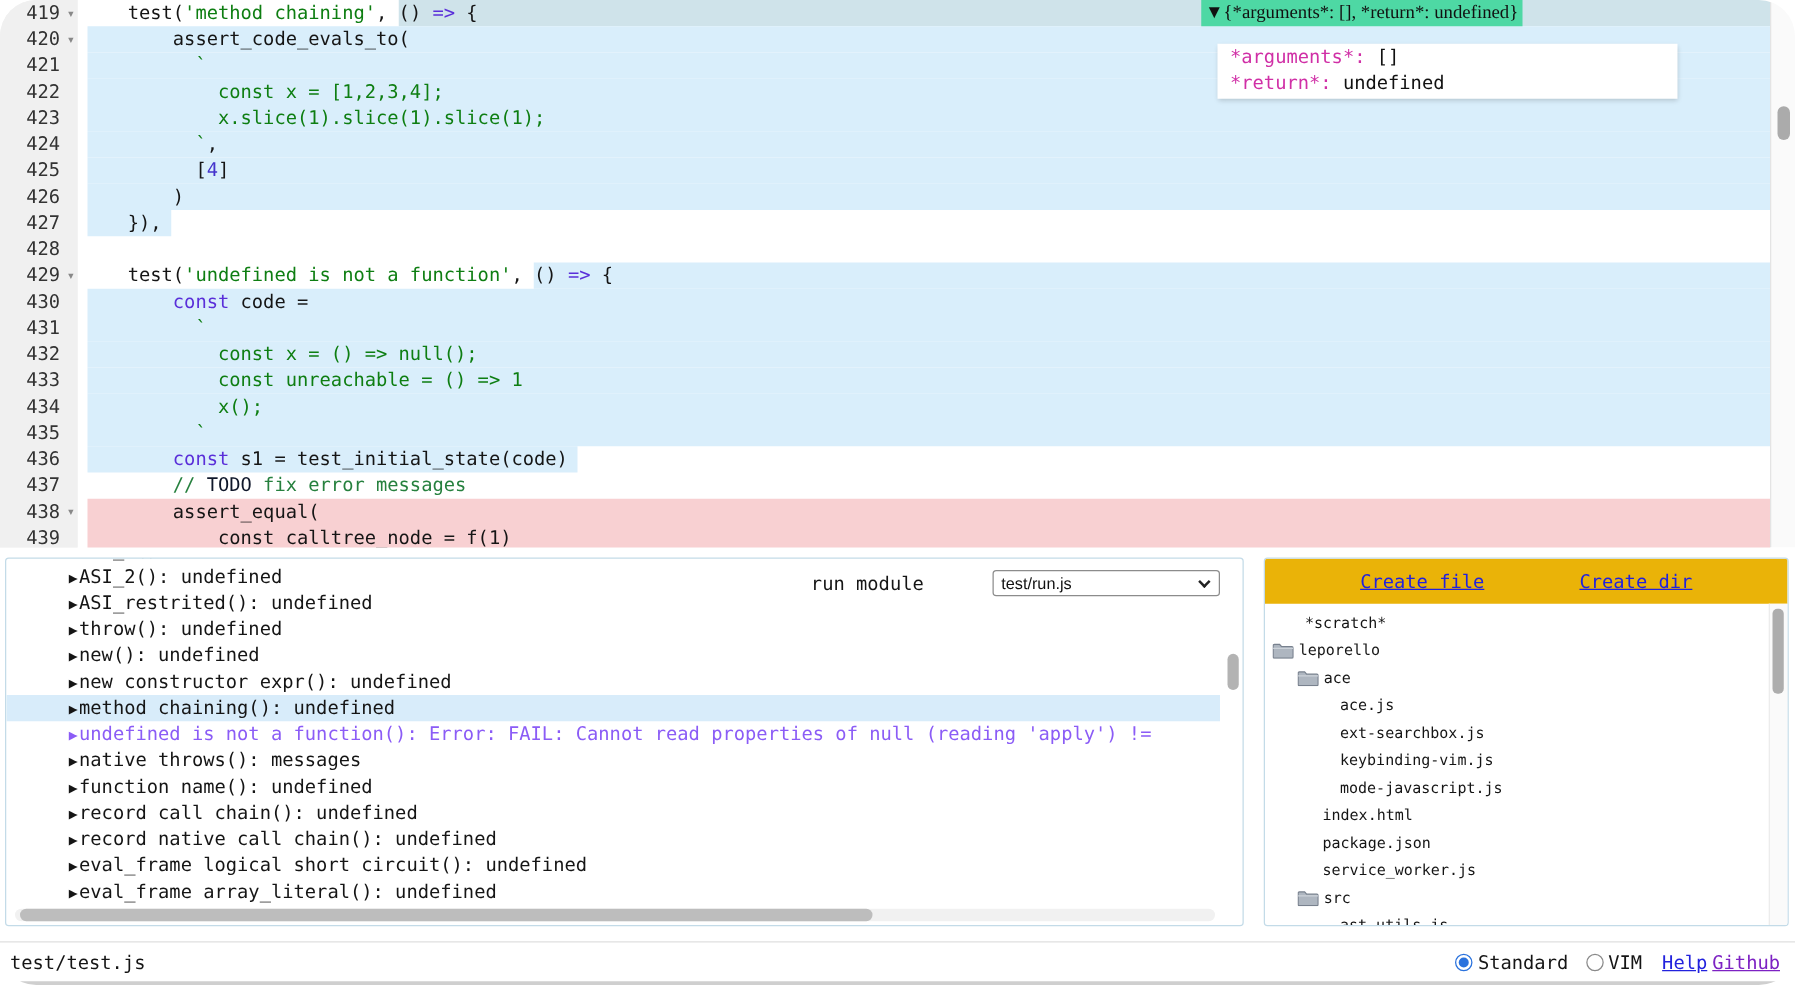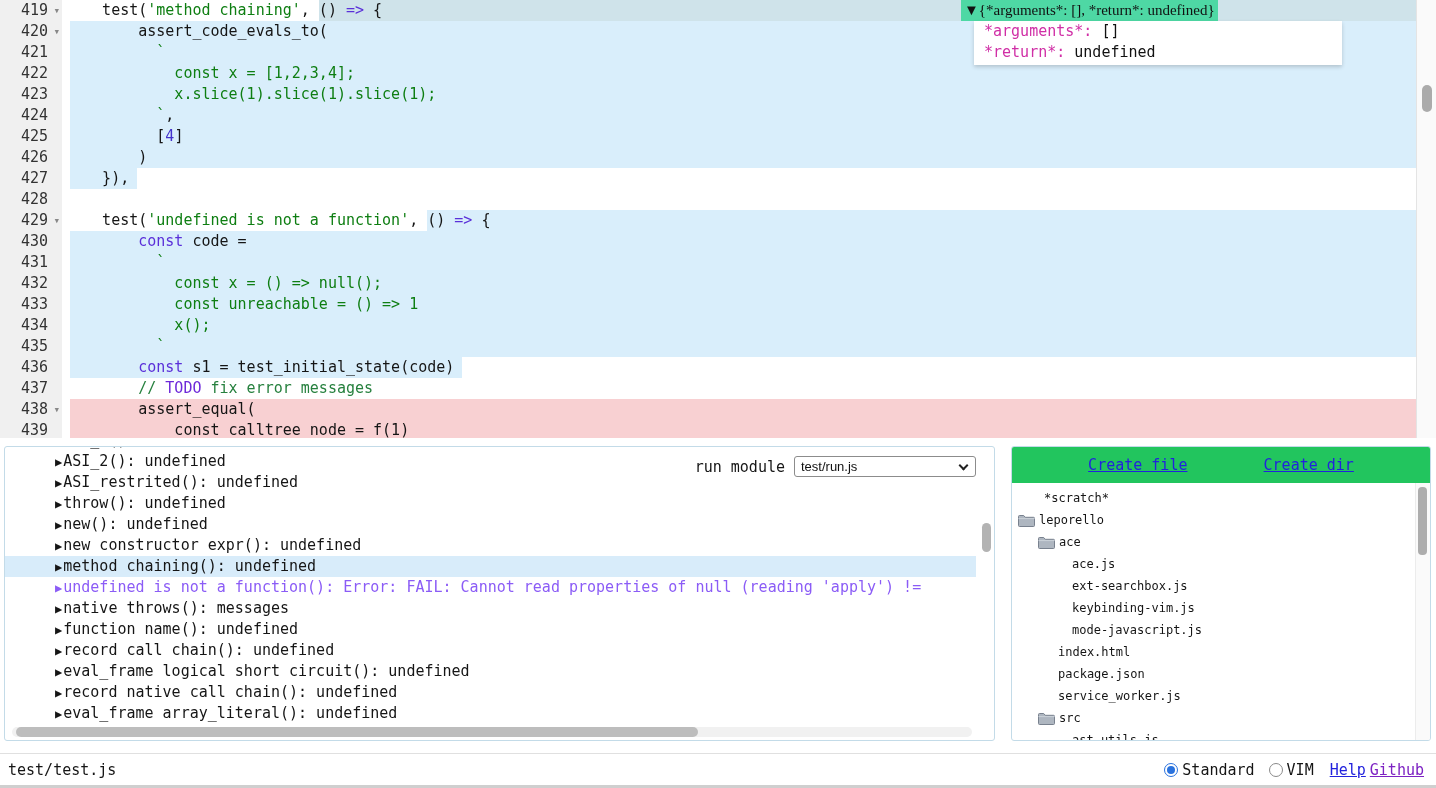--- a/index.html
+++ b/index.html
@@ -1,64 +1,64 @@
 <!DOCTYPE html>
 <html><head>
 <meta charset="utf-8">
 <style>
   * { box-sizing: border-box; }
   html,body { margin:0; padding:0; background:#fff; }
   body { width:1436px; height:788px; font-family:"DejaVu Sans Mono", monospace; color:#151515; }
-  .app { position:relative; width:1436px; height:788px; overflow:hidden; background:#fff; }
+  .app { position:relative; width:1436px; height:788px; overflow:hidden; background:#fff;border-radius:29px; }
 
   
   .editor { position:absolute; top:0; left:0; right:0; height:438px; overflow:hidden; font-size:15px; line-height:21px; background:#fff; }
   .gutter-strip { position:absolute; left:0; top:0; bottom:0; width:62px; background:#f0f0f0; }
   .ed-line { position:relative; height:21px; }
   .hl { position:absolute; top:0; height:21px; }
   .hl-cyan   { background:#d9eefb; }
   .hl-active { background:#cfe3ea; }
   .hl-pink   { background:#f8d0d2; }
   .gutter { position:absolute; left:0; top:0; width:62px; height:21px; background:#f0f0f0; color:#333; }
   .lnum { position:absolute; right:14px; }
   .fold { position:absolute; right:2px; top:0; color:#888; font-size:11px; line-height:21px; }
   .codetext { position:absolute; left:66px; top:0; white-space:pre; }
   .tok-pl  { color:#151515; }
   .tok-str { color:#0e7e12; }
   .tok-kw  { color:#5a2fd9; }
   .tok-num { color:#4433cc; }
   .tok-cmt { color:#26803e; }
-  .tok-todo{ color:#6d28d9; }
+  .tok-todo{ color:#0f172a; }
   .ed-scroll { position:absolute; right:0; top:0; bottom:0; width:20px; background:#fafafa; border-left:1px solid #e4e4e4; }
   .ed-scroll .thumb { position:absolute; left:5px; top:85px; width:10px; height:27px; background:#ababab; border-radius:5px; }
 
   .inspector-header { position:absolute; left:961px; top:0; height:21px; background:#4ed8a4; padding:0 3px; color:#111; white-space:pre;font-family:Liberation Serif, serif; }
-  .inspector-body { position:absolute; left:974px; top:21px; width:368px; background:#fff; box-shadow:0 2px 4px rgba(0,0,0,.18); padding-bottom:2px; }
+  .inspector-body { position:absolute; left:974px; top:35px; width:368px; background:#fff; box-shadow:0 2px 4px rgba(0,0,0,.18); padding-bottom:2px; }
   .insp-row { height:21px; line-height:21px; padding-left:10px; white-space:pre; }
   .insp-key { color:#d02fa6; }
   .insp-val { color:#111; }
 
   
   .panel { position:absolute; background:#fff; border:1px solid #c3dbe8; border-radius:3px; }
   .results-panel { top:446px; left:4px; width:991px; height:295px; overflow:hidden; }
   .res-list { margin-right:18px; overflow:hidden; }
   .res-row { height:21px; line-height:21px; padding-left:50px; font-size:15px; white-space:nowrap; overflow:hidden; }
   .res-row.partial { margin-top:-17px; }
   .res-row.selected { background:#d8ecfa; }
   .res-row.error { color:#8b5cf6; }
   .arrow { font-size:12px; margin-right:1px; }
   .run-module { position:absolute; top:9px; right:18px; display:flex; align-items:center; gap:9px; font-size:15px; }
-  .select { width:182px; height:21px; border:1px solid #8c8c8c; border-radius:3px; background:#fff; font-family:"Liberation Sans", sans-serif; font-size:13px; display:flex; align-items:center; padding:0 6px; position:relative; color:#111; }
+  .select { width:182px; height:21px; border:1px solid #8c8c8c; border-radius:3px; background:#fff; font-family:"Liberation Sans", sans-serif; font-size:13px; display:flex; align-items:center; padding:0 6px; position:relative; color:#111;margin-left:46px; }
   .select .chev { position:absolute; right:8px; top:5px; width:7px; height:7px; border-right:2px solid #222; border-bottom:2px solid #222; transform:rotate(45deg); }
   .res-vscroll { position:absolute; right:3px; top:76px; width:9px; height:29px; background:#b3b3b3; border-radius:5px; }
   .res-hscroll { position:absolute; left:7px; right:22px; bottom:3px; height:10px; background:#f1f1f1; border-radius:5px; }
   .res-hscroll .thumb { position:absolute; left:4px; top:0; width:71%; height:10px; background:#bdbdbd; border-radius:5px; }
 
   .files-panel { top:446px; left:1011px; width:420px; height:295px; overflow:hidden; }
-  .ft-header { height:36px; background:#22c55e; display:flex; align-items:center; justify-content:space-evenly; font-size:15px; }
+  .ft-header { height:36px; background:#eab308; display:flex; align-items:center; justify-content:space-evenly; font-size:15px; }
   .ft-header a { color:#2222dd; text-decoration:underline; cursor:pointer; }
   .tree { padding-top:4px; }
   .ft-row { height:22px; line-height:22px; font-size:12px; display:flex; align-items:center; white-space:nowrap; }
   .ficon { margin-right:4px; display:inline-flex; }
   .ft-track { position:absolute; right:0; top:36px; bottom:0; width:15px; background:#fafafa; border-left:1px solid #ececec; }
   .ft-thumb { position:absolute; right:3px; top:40px; width:9px; height:68px; background:#adadad; border-radius:4px; }
 
   
   .statusbar { position:absolute; left:0; right:0; top:753px; height:35px; border-top:1px solid #e0e0e0; border-bottom:3px solid #cfcfcf; background:#fff; display:flex; align-items:center; font-size:15px; }
   .sb-path { margin-left:8px; }
@@ -244,22 +244,22 @@
         <div class="res-row"><span class="arrow">▶</span><span class="res-text">ASI_2(): undefined</span></div>
         <div class="res-row"><span class="arrow">▶</span><span class="res-text">ASI_restrited(): undefined</span></div>
         <div class="res-row"><span class="arrow">▶</span><span class="res-text">throw(): undefined</span></div>
         <div class="res-row"><span class="arrow">▶</span><span class="res-text">new(): undefined</span></div>
         <div class="res-row"><span class="arrow">▶</span><span class="res-text">new constructor expr(): undefined</span></div>
         <div class="res-row selected"><span class="arrow">▶</span><span class="res-text">method chaining(): undefined</span></div>
         <div class="res-row error"><span class="arrow">▶</span><span class="res-text">undefined is not a function(): Error: FAIL: Cannot read properties of null (reading 'apply') !=</span></div>
         <div class="res-row"><span class="arrow">▶</span><span class="res-text">native throws(): messages</span></div>
         <div class="res-row"><span class="arrow">▶</span><span class="res-text">function name(): undefined</span></div>
         <div class="res-row"><span class="arrow">▶</span><span class="res-text">record call chain(): undefined</span></div>
+        <div class="res-row"><span class="arrow">▶</span><span class="res-text">record native call chain(): undefined</span></div>
         <div class="res-row"><span class="arrow">▶</span><span class="res-text">eval_frame logical short circuit(): undefined</span></div>
-        <div class="res-row"><span class="arrow">▶</span><span class="res-text">record native call chain(): undefined</span></div>
         <div class="res-row"><span class="arrow">▶</span><span class="res-text">eval_frame array_literal(): undefined</span></div>
       </div>
     <div class="run-module">
       <span>run module</span>
       <div class="select">
         <span>test/run.js</span>
         <span class="chev"></span>
       </div>
     </div>
     <div class="res-vscroll"></div>

